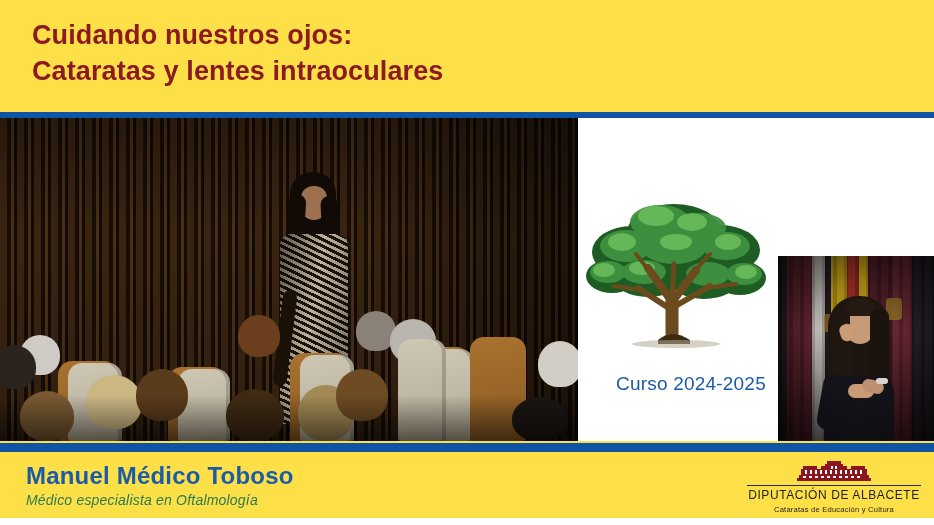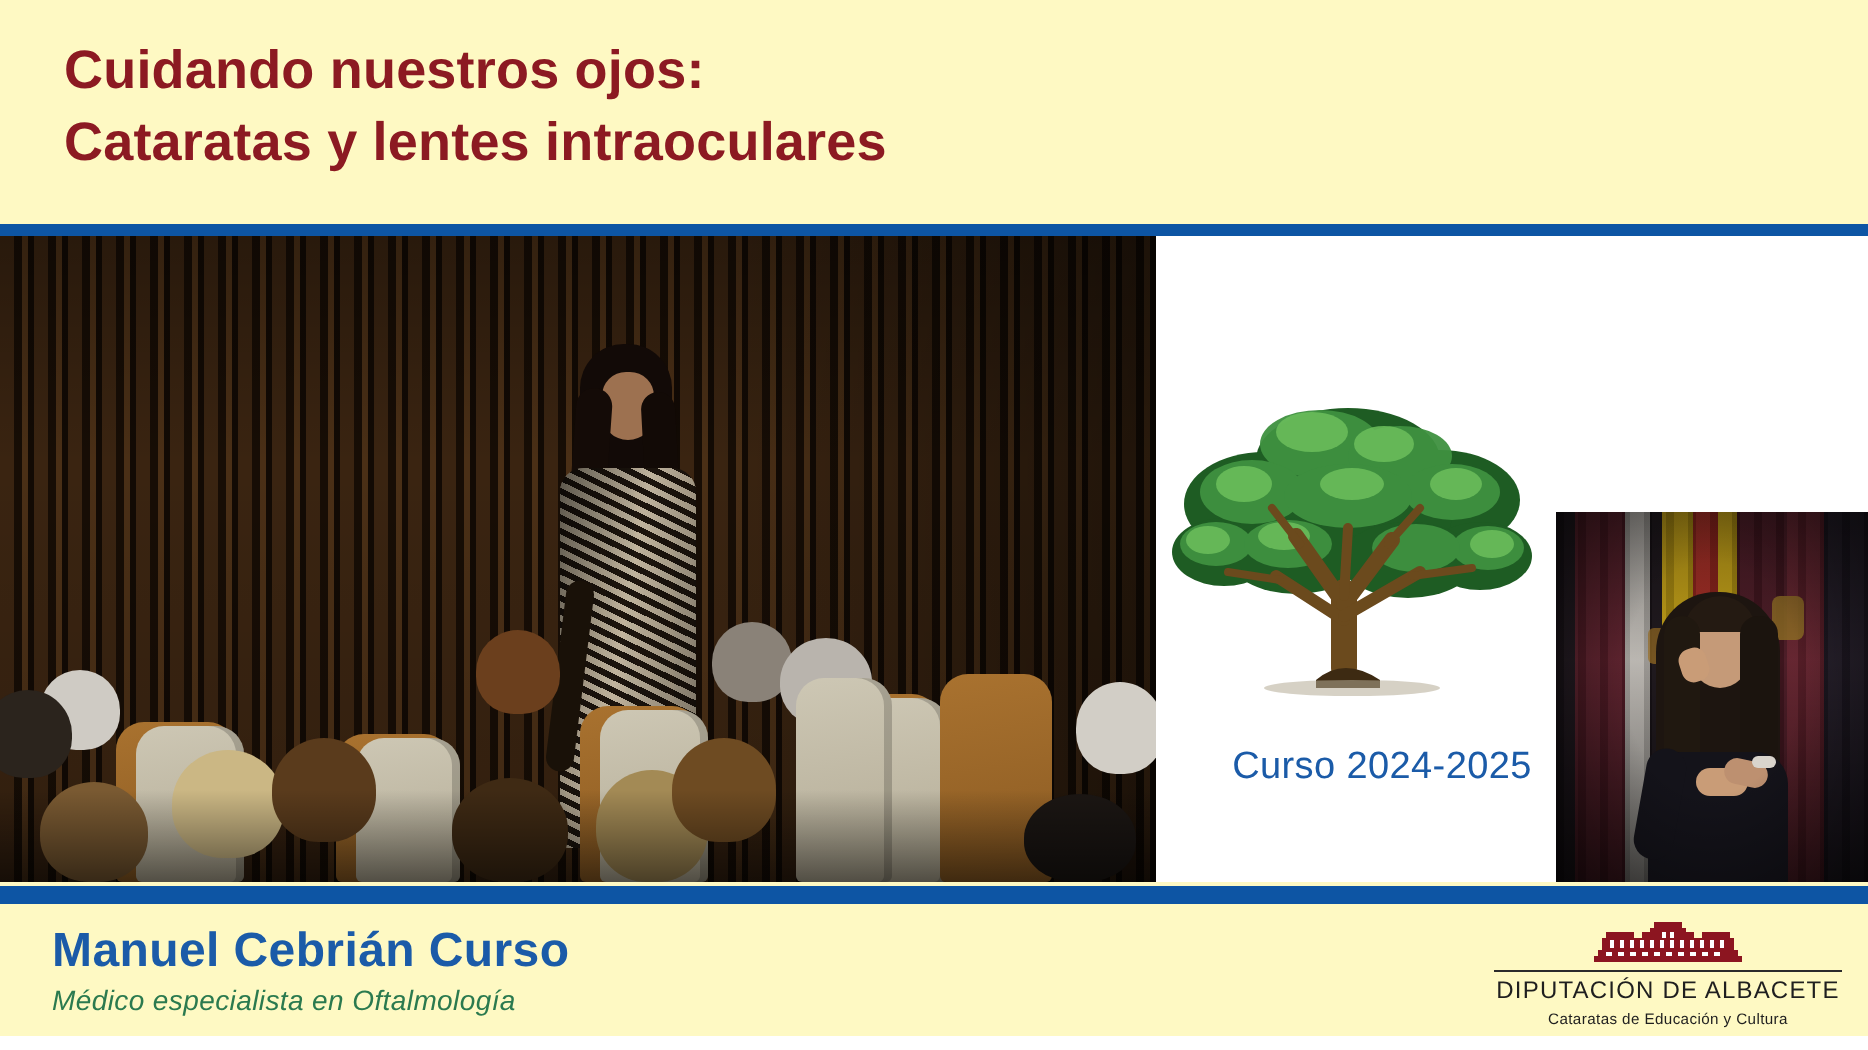--- a/index.html
+++ b/index.html
@@ -1,17 +1,17 @@
 <!DOCTYPE html>
 <html><head>
 <meta charset="utf-8">
 <style>
   html,body{margin:0;padding:0;background:#fff;}
   body{width:934px;height:525px;overflow:hidden;font-family:"Liberation Sans",sans-serif;}
-  .slide{position:relative;width:934px;height:518px;background:#fef9c3;overflow:hidden;}
+  .slide{position:relative;width:934px;height:518px;background:#fde047;overflow:hidden;}
 
   
   .title-block{position:absolute;left:32px;top:18px;width:880px;}
   .title-line{color:#8c1a22;font-size:27px;font-weight:700;line-height:1.33;letter-spacing:.1px;white-space:pre;}
 
   
   .rule-top{position:absolute;left:0;top:112px;width:934px;height:6px;background:#0d55a4;}
 
   
   .photo-main{position:absolute;left:0;top:118px;width:578px;height:323px;overflow:hidden;background:#2a1a0d;}
@@ -228,21 +228,21 @@
         <div class="int-handL"></div>
         <div class="int-handL2"></div>
         <div class="int-cuff"></div>
       </div>
       <div class="sign-vig"></div>
     </div>
   </div>
 
   <div class="rule-bot"></div>
 
-  <div class="footer-name">Manuel Cebrián Curso</div>
+  <div class="footer-name">Manuel Médico Toboso</div>
   <div class="footer-role">Médico especialista en Oftalmología</div>
 
   <div class="dip">
     <div class="dip-emblem">
       <svg width="74" height="22" viewBox="0 0 74 22" xmlns="http://www.w3.org/2000/svg">
         <g fill="#8c1520">
           <rect x="30" y="0" width="14" height="3"></rect>
           <rect x="28" y="3" width="18" height="2"></rect>
           <rect x="24" y="5" width="26" height="3"></rect>
           <rect x="6" y="5" width="14" height="3"></rect>

